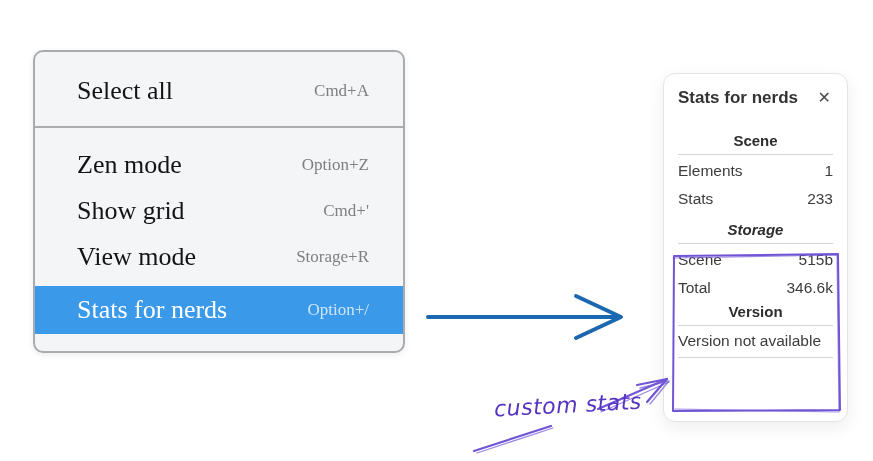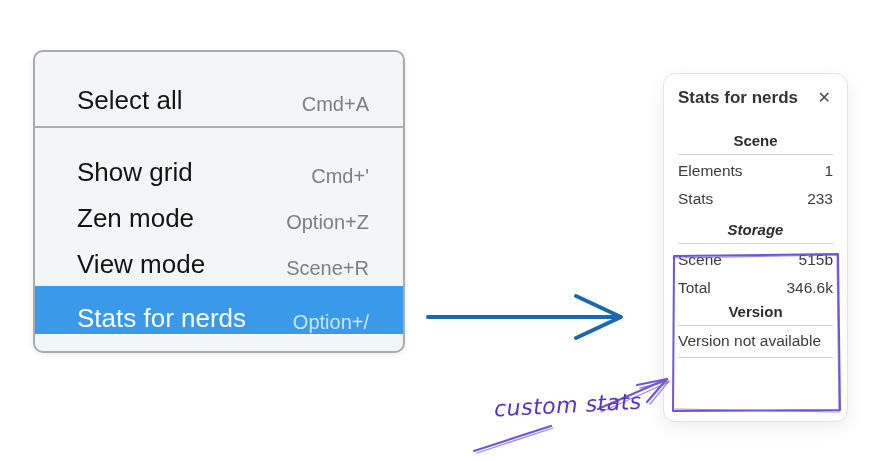--- a/index.html
+++ b/index.html
@@ -9,24 +9,24 @@
   }
 
   
   .menu{
     position:absolute;left:33px;top:50px;width:372px;height:303px;
     background:#f4f5f6;border:2px solid #a9abae;border-radius:10px;
     box-sizing:border-box;overflow:hidden;
     box-shadow:0 2px 6px rgba(0,0,0,0.08);
   }
   .menu-row{
-    height:46px;display:flex;align-items:flex-end;justify-content:space-between;
-    padding:0 34px 0 42px;font-size:26px;color:#141414;
+    height:46px;display:flex;align-items:center;justify-content:space-between;
+    padding:0 34px 0 42px;font-size:26px;color:#141414;font-family:Liberation Serif, serif;
   }
-  .menu-row .shortcut{font-size:20px;color:#7f7f83;}
+  .menu-row .shortcut{font-size:17px;color:#7f7f83;}
   .menu-row.first{height:50px;margin-top:14px;}
   .menu-divider{border-top:2px solid #aaacaf;margin-top:10px;}
   .menu-group2{padding-top:14px;}
   .menu-row.selected{
     height:48px;margin-top:6px;background:#3b99ea;color:#ffffff;
   }
   .menu-row.selected .shortcut{color:rgba(255,255,255,0.75);}
 
   
   .panel{
@@ -63,30 +63,30 @@
 <body>
 
 <div class="menu">
   <div class="menu-row first">
     <span>Select all</span>
     <span class="shortcut">Cmd+A</span>
   </div>
   <div class="menu-divider"></div>
   <div class="menu-group2">
     <div class="menu-row">
+      <span>Zen mode</span>
+      <span class="shortcut">Option+Z</span>
+    </div>
+    <div class="menu-row">
       <span>Show grid</span>
       <span class="shortcut">Cmd+'</span>
     </div>
     <div class="menu-row">
-      <span>Zen mode</span>
-      <span class="shortcut">Option+Z</span>
-    </div>
-    <div class="menu-row">
       <span>View mode</span>
-      <span class="shortcut">Scene+R</span>
+      <span class="shortcut">Storage+R</span>
     </div>
     <div class="menu-row selected">
       <span>Stats for nerds</span>
       <span class="shortcut">Option+/</span>
     </div>
   </div>
 </div>
 
 <div class="panel">
   <div class="panel-header">

